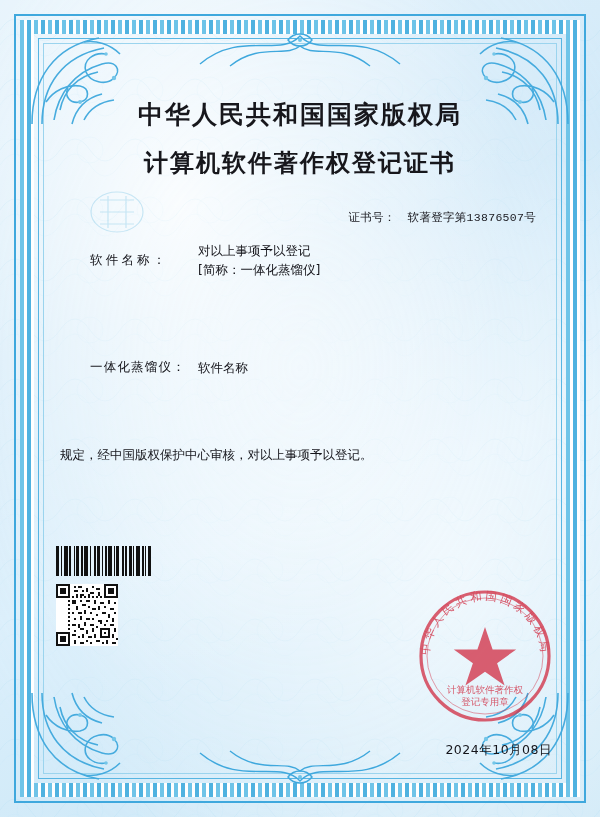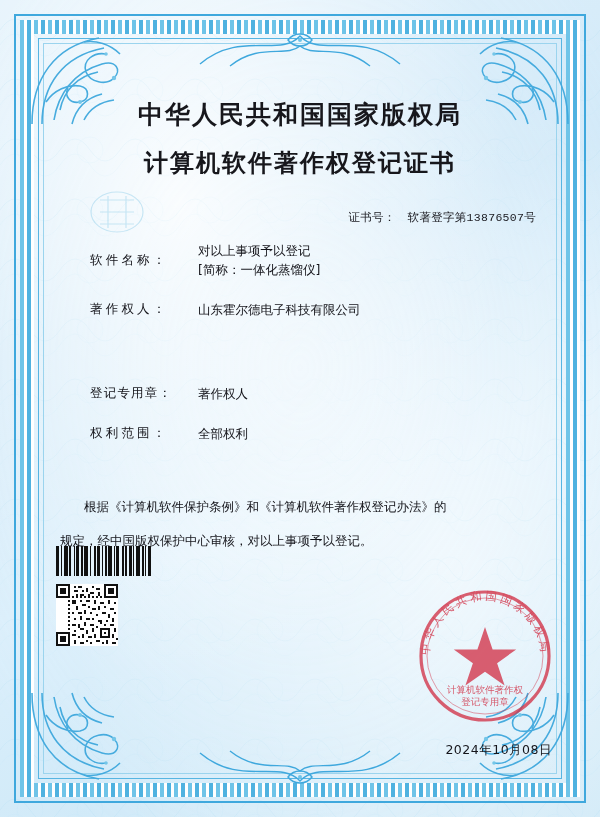--- a/index.html
+++ b/index.html
@@ -385,45 +385,36 @@
       <div class="field-row">
         <div class="field-label">软件名称：</div>
         <div class="field-value">
           <span>对以上事项予以登记</span>
           <span class="sub">[简称：一体化蒸馏仪]</span>
         </div>
       </div>
 
       <div class="gap-b"></div>
 
+
+      <div class="gap-a"></div>
+
       <div class="field-row">
-        <div class="field-label">著作权人：</div>
-        <div class="field-value">山东霍尔德电子科技有限公司</div>
+        <div class="field-label tight">一体化蒸馏仪：</div>
+        <div class="field-value">软件名称</div>
       </div>
 
-      <div class="gap-a"></div>
-
-      <div class="field-row">
-        <div class="field-label tight">登记专用章：</div>
-        <div class="field-value">著作权人</div>
-      </div>
-
       <div class="gap-b"></div>
 
-      <div class="field-row">
-        <div class="field-label">权利范围：</div>
-        <div class="field-value">全部权利</div>
-      </div>
 
       <div class="gap-b"></div>
 
     </div>
 
     <div class="statement">
-      <div class="indent">根据《计算机软件保护条例》和《计算机软件著作权登记办法》的</div>
       <div>规定，经中国版权保护中心审核，对以上事项予以登记。</div>
     </div>
   </div>
 
   <div class="barcode">
     <i style="width:3px"></i>
       <i style="width:2px;background:transparent"></i>
     <i style="width:1px"></i>
       <i style="width:2px;background:transparent"></i>
     <i style="width:4px"></i>

